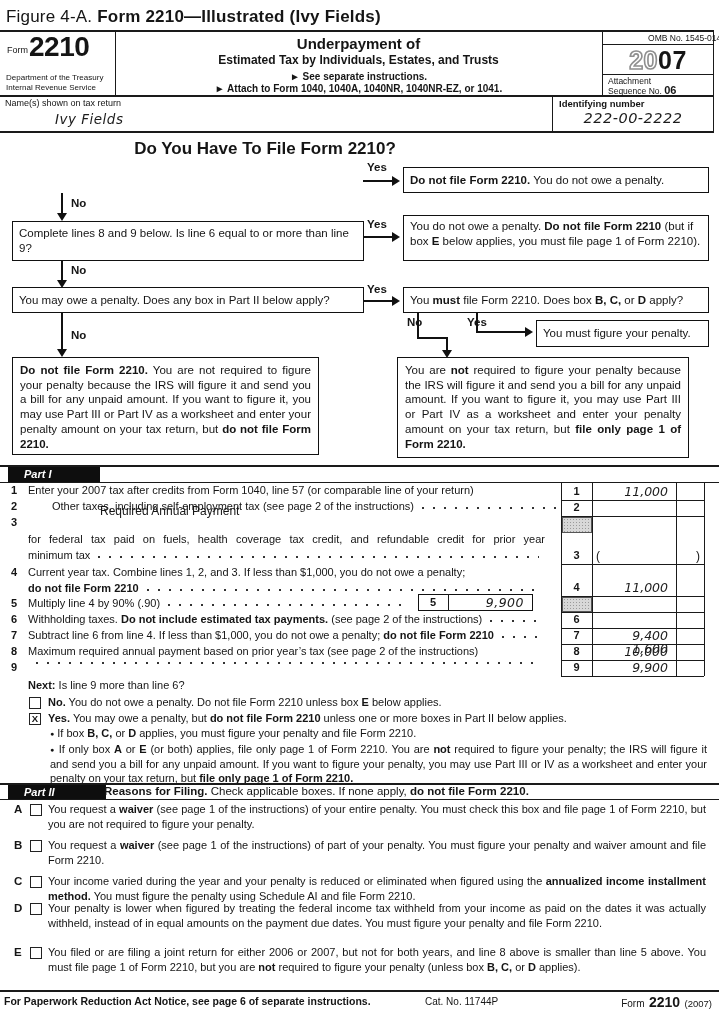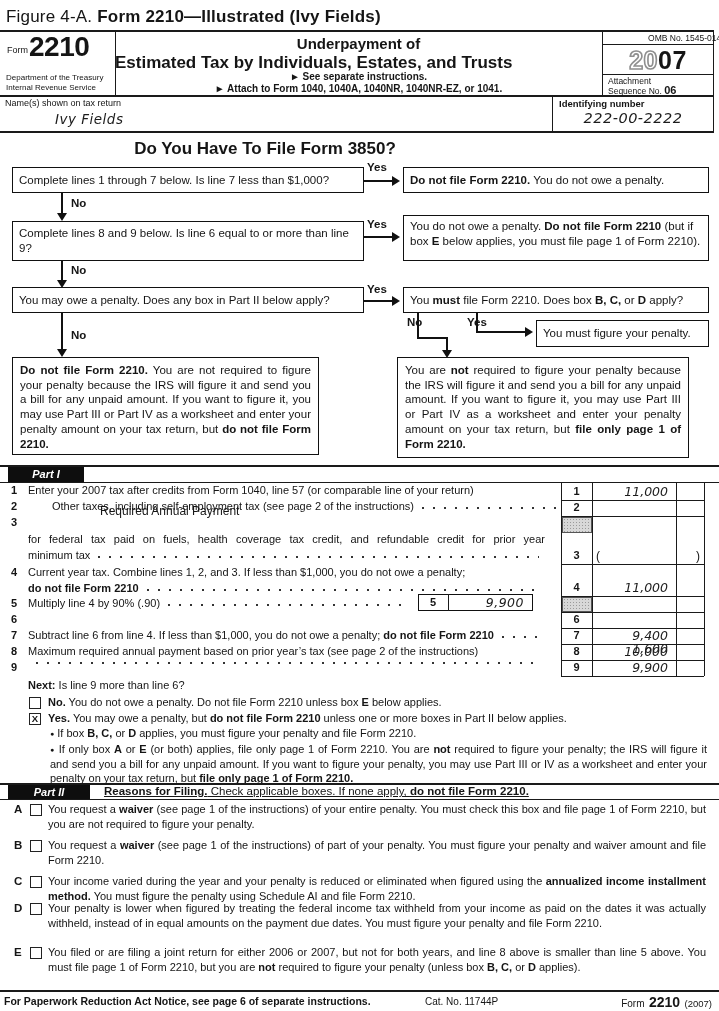--- a/index.html
+++ b/index.html
@@ -16,21 +16,21 @@
   .fbox.c{display:flex;align-items:center;}
   .fbox.just{text-align:justify;}
   .lbl{position:absolute;font-weight:bold;font-size:11.5px;}
   .harrow{position:absolute;height:2px;background:#111;}
   .harrow:after{content:"";position:absolute;right:-7px;top:-4.5px;border-top:5.5px solid transparent;border-bottom:5.5px solid transparent;border-left:8px solid #111;}
   .varrow{position:absolute;width:2px;background:#111;}
   .varrow:after{content:"";position:absolute;left:-4.5px;bottom:-7px;border-left:5.5px solid transparent;border-right:5.5px solid transparent;border-top:8px solid #111;}
   .vplain{position:absolute;width:2px;background:#111;}
   .hplain{position:absolute;height:2px;background:#111;}
   .partbox{position:absolute;background:#0e0e0e;color:#fff;font-weight:bold;font-style:italic;
-           font-size:11px;text-align:center;line-height:15px;}
+           font-size:11px;line-height:15px;padding-left:16px;}
   .parttitle{position:absolute;font-weight:normal;font-size:12px;margin-top:36px;}
   .lnum{position:absolute;left:11px;font-weight:bold;font-size:11px;}
   .prow{position:absolute;left:28px;display:flex;align-items:flex-start;font-size:11px;white-space:nowrap;}
   .pblock{position:absolute;left:28px;font-size:11px;text-align:justify;text-align-last:justify;}
   .lead{flex:1 0 6px;height:3px;align-self:flex-end;margin:0 6px 3px 8px;
         background-image:repeating-linear-gradient(to right,#333 0 2.2px,transparent 2.2px 11px);
         background-repeat:no-repeat;background-position:left bottom;background-size:100% 2.4px;}
   .pnum{position:absolute;left:561px;width:31px;text-align:center;font-weight:bold;font-size:11px;}
   .pamt{position:absolute;left:592px;width:76px;text-align:right;font-family:"DejaVu Sans",sans-serif;
         font-style:italic;font-size:12.5px;color:#1c1c1c;}
@@ -57,21 +57,21 @@
   <div class="vline" style="left:115px;top:30px;height:65px;"></div>
   <div class="vline" style="left:602px;top:30px;height:65px;"></div>
   <div class="vline" style="left:713px;top:30px;height:102px;"></div>
 
   <div class="abs small" style="left:7px;top:45px;">Form</div>
   <div class="abs b" style="left:29px;top:31px;font-size:28px;letter-spacing:-0.5px;">2210</div>
   <div class="abs" style="left:6px;top:73px;font-size:8px;">Department of the Treasury</div>
   <div class="abs" style="left:6px;top:83px;font-size:8px;">Internal Revenue Service</div>
 
   <div class="abs b" style="left:115px;top:35px;width:487px;text-align:center;font-size:15px;">Underpayment of</div>
-  <div class="abs b" style="left:115px;top:53px;width:487px;text-align:left;font-size:17px;">Estimated Tax by Individuals, Estates, and Trusts</div>
+  <div class="abs b" style="left:115px;top:53px;width:487px;text-align:center;font-size:12px;">Estimated Tax by Individuals, Estates, and Trusts</div>
   <div class="abs b" style="left:115px;top:71px;width:487px;text-align:center;font-size:10px;">► See separate instructions.</div>
   <div class="abs b" style="left:115px;top:83px;width:487px;text-align:center;font-size:10px;">► Attach to Form 1040, 1040A, 1040NR, 1040NR-EZ, or 1041.</div>
 
   <div class="abs" style="left:634px;top:33px;width:92px;text-align:right;font-size:8.5px;">OMB No. 1545-0140</div>
   <div class="hline" style="left:602px;top:44px;width:111px;"></div>
   <div class="abs yearbig" style="left:602px;top:46px;width:112px;text-align:center;">
     <span class="outline20">20</span><span>07</span>
   </div>
   <div class="hline" style="left:602px;top:74px;width:111px;"></div>
   <div class="abs" style="left:608px;top:76px;font-size:8.5px;">Attachment</div>
@@ -79,25 +79,22 @@
     <span>Sequence No. </span><span class="b" style="font-size:11px;">06</span>
   </div>
 
   <div class="abs small" style="left:5px;top:98px;">Name(s) shown on tax return</div>
   <div class="abs hw" style="left:55px;top:111px;">Ivy Fields</div>
   <div class="vline" style="left:552px;top:95px;height:37px;"></div>
   <div class="abs b" style="left:559px;top:98px;font-size:9.5px;">Identifying number</div>
   <div class="abs hw" style="left:560px;top:110px;width:146px;text-align:center;font-size:14.5px;">222-00-2222</div>
   <div class="hline" style="left:0;top:131px;width:714px;height:2px;"></div>
 
-  <div class="abs b" style="left:0;top:139px;width:530px;text-align:center;font-size:17px;">Do You Have To File Form 3850?</div>
-
-  <div class="fbox c" style="left:12px;top:167px;width:352px;height:26px;">
-      <span><span>Complete lines 1 through 7 below. Is line 7 less than $1,000?</span></span>
-    </div>
+  <div class="abs b" style="left:0;top:139px;width:530px;text-align:center;font-size:17px;">Do You Have To File Form 2210?</div>
+
   <div class="fbox c" style="left:403px;top:167px;width:306px;height:26px;">
       <span><span class="b">Do not file Form 2210.</span><span> You do not owe a penalty.</span></span>
     </div>
   <div class="lbl" style="left:367px;top:161px;">Yes</div>
   <div class="harrow" style="left:363px;top:180px;width:30px;"></div>
   <div class="lbl" style="left:71px;top:197px;">No</div>
   <div class="varrow" style="left:61px;top:193px;height:21px;"></div>
 
   <div class="fbox" style="left:12px;top:221px;width:352px;height:40px;padding-top:4px;padding-right:14px;"><span><span>Complete lines 8 and 9 below. Is line 6 equal to or more than line 9?</span></span></div>
   <div class="fbox" style="left:403px;top:215px;width:306px;height:46px;padding-top:3px;"><span><span>You do not owe a penalty. </span><span class="b">Do not file Form 2210</span><span> (but if box </span><span class="b">E</span><span> below applies, you must file page 1 of Form 2210).</span></span></div>
@@ -203,20 +200,24 @@
   <div class="prow" style="top:597px;width:388px;">
       <span><span>Multiply line 4 by 90% (.90)</span></span>
       <span class="lead"></span>
     </div>
   <div class="abs" style="left:418px;top:594px;width:115px;height:17px;border:1px solid #111;box-sizing:border-box;background:#fff;"></div>
   <div class="vline" style="left:448px;top:594px;height:17px;"></div>
   <div class="abs b" style="left:418px;top:596px;width:30px;text-align:center;font-size:11px;">5</div>
   <div class="abs hw" style="left:452px;top:594.5px;width:72px;text-align:right;font-size:12.5px;">9,900</div>
 
   <div class="lnum" style="top:613px;">6</div>
+  <div class="prow" style="top:613px;width:517px;">
+      <span><span>Withholding taxes. </span><span class="b">Do not include estimated tax payments.</span><span> (see page 2 of the instructions)</span></span>
+      <span class="lead"></span>
+    </div>
 
   <div class="lnum" style="top:629px;">7</div>
   <div class="prow" style="top:629px;width:517px;">
       <span><span>Subtract line 6 from line 4. If less than $1,000, you do not owe a penalty; </span><span class="b">do not file Form 2210</span></span>
       <span class="lead"></span>
     </div>
 
   <div class="lnum" style="top:645px;">8</div>
   <div class="prow" style="top:645px;width:517px;">
       <span><span>Maximum required annual payment based on prior year’s tax (see page 2 of the instructions)</span></span>
@@ -230,21 +231,21 @@
   <div class="abs" style="left:28px;top:679px;font-size:11px;"><span><span class="b">Next:</span><span> Is line 9 more than line 6?</span></span></div>
   <div class="cb" style="left:29px;top:697px;"></div>
   <div class="abs" style="left:48px;top:695.5px;font-size:11px;"><span><span class="b">No.</span><span> You do not owe a penalty. Do not file Form 2210 unless box </span><span class="b">E</span><span> below applies.</span></span></div>
   <div class="cb" style="left:29px;top:713px;">X</div>
   <div class="abs" style="left:48px;top:711.5px;font-size:11px;"><span><span class="b">Yes.</span><span> You may owe a penalty, but </span><span class="b">do not file Form 2210</span><span> unless one or more boxes in Part II below applies.</span></span></div>
   <div class="abs" style="left:50px;top:727px;font-size:11px;"><span style="font-size:7px;vertical-align:1.5px;">●</span><span><span> If box </span><span class="b">B, C,</span><span> or </span><span class="b">D</span><span> applies, you must figure your penalty and file Form 2210.</span></span></div>
   <div class="abs" style="left:50px;top:742px;width:657px;font-size:11px;line-height:14.4px;text-align:justify;"><span style="font-size:7px;vertical-align:1.5px;">●</span><span><span> If only box </span><span class="b">A</span><span> or </span><span class="b">E</span><span> (or both) applies, file only page 1 of Form 2210. You are </span><span class="b">not</span><span> required to figure your penalty; the IRS will figure it and send you a bill for any unpaid amount. If you want to figure your penalty, you may use Part III or IV as a worksheet and enter your penalty on your tax return, but </span><span class="b">file only page 1 of Form 2210.</span></span></div>
 
   <div class="hline" style="left:0;top:783px;width:719px;height:1.5px;"></div>
   <div class="partbox" style="left:8px;top:785px;width:82px;height:14px;line-height:14px;">Part II</div>
-  <div class="abs" style="left:104px;top:785px;font-size:11.5px;text-decoration:underline;"><span><span class="b">Reasons for Filing.</span><span> Check applicable boxes. If none apply, </span><span class="b">do not file Form 2210.</span></span></div>
+  <div class="abs" style="left:104px;top:785px;font-size:11.5px;"><span><span class="b">Reasons for Filing.</span><span> Check applicable boxes. If none apply, </span><span class="b">do not file Form 2210.</span></span></div>
   <div class="hline" style="left:0;top:799px;width:719px;"></div>
 
   <div class="p2letter" style="top:803px;">A</div>
   <div class="cb" style="left:30px;top:804px;"></div>
   <div class="p2text" style="top:802px;"><span><span>You request a </span><span class="b">waiver</span><span> (see page 1 of the instructions) of your entire penalty. You must check this box and file page 1 of Form 2210, but you are not required to figure your penalty.</span></span></div>
 
   <div class="p2letter" style="top:839px;">B</div>
   <div class="cb" style="left:30px;top:840px;"></div>
   <div class="p2text" style="top:838px;"><span><span>You request a </span><span class="b">waiver</span><span> (see page 1 of the instructions) of part of your penalty. You must figure your penalty and waiver amount and file Form 2210.</span></span></div>
 

